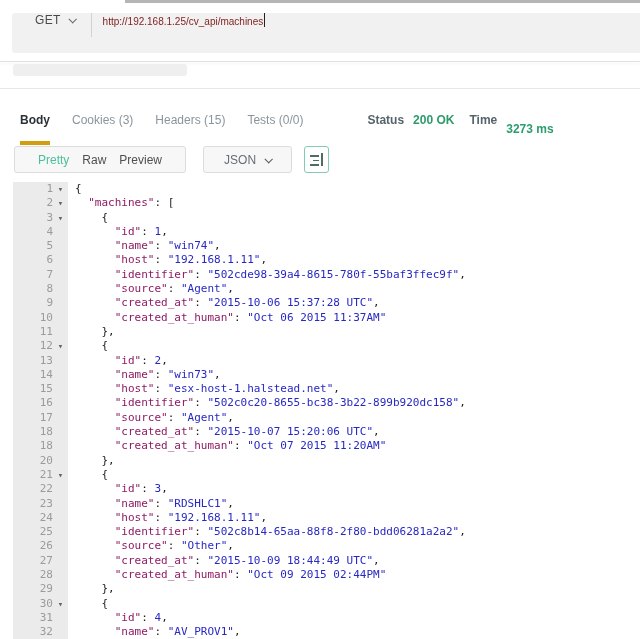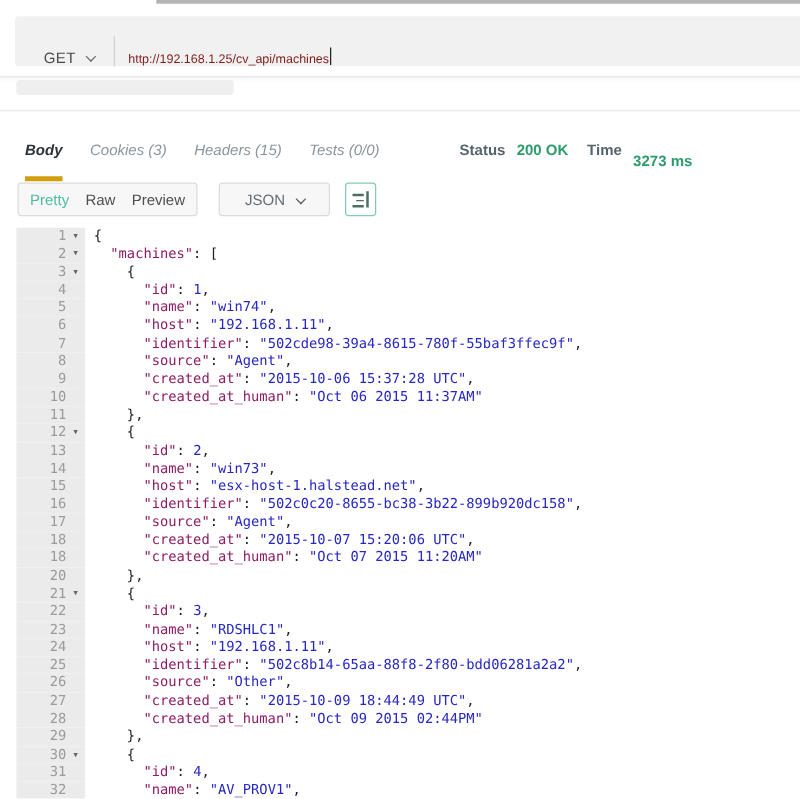--- a/index.html
+++ b/index.html
@@ -8,47 +8,47 @@
     position:relative; width:640px; height:639px; overflow:hidden;
     background:#fff; font-family:"Liberation Sans", sans-serif;
   }
 
   
   .top-strip { position:absolute; top:0; left:125px; right:0; height:3px; background:#b5b5b5; }
 
   
   .url-bar {
     position:absolute; top:13px; left:12px; right:0; height:40px;
-    background:#f1f1f1; border-radius:3px 0 0 3px; display:flex; align-items:flex-end;
+    background:#f1f1f1; border-radius:3px 0 0 3px; display:flex; align-items:flex-start;
   }
   .method { display:flex; align-items:center; gap:8px; padding-left:23px; cursor:pointer; }
   .method-label { font-size:12px; color:#4a4a4a; letter-spacing:.3px; }
   .chev { width:6px; height:6px; border-right:1.6px solid #6a6a6a; border-bottom:1.6px solid #6a6a6a; transform:rotate(45deg) translateY(-1px); }
   .vdiv { width:1px; height:24px; background:#d2d2d2; margin-left:16px; }
   .url-text { margin-left:11px; font-size:10px; color:#7f1d1d; white-space:nowrap; }
   .caret { display:inline-block; width:1px; height:14px; background:#222; vertical-align:-2px; margin-left:1px; }
 
   
   .shadow-line { position:absolute; top:61px; left:0; right:0; height:1px; background:#e2e2e2; box-shadow:0 2px 3px rgba(0,0,0,.06); }
   .stub { position:absolute; top:64px; left:13px; width:174px; height:12px; background:#efefef; border-radius:3px; }
   .rule2 { position:absolute; top:88px; left:0; right:0; height:1px; background:#e7e7e7; }
 
   
   .resp-header { position:absolute; top:104px; left:20px; right:0; display:flex; align-items:baseline; }
-  .tab { font-size:12px; color:#8a959c; padding-bottom:14px; margin-right:22px; cursor:pointer; white-space:nowrap;font-style:italic; }
+  .tab { font-size:12px; color:#8a959c; padding-bottom:14px; margin-right:22px; cursor:pointer; white-space:nowrap; }
   .tab.active { color:#2d3237; font-weight:bold; border-bottom:4px solid #d19e0f; }
   .meta { display:flex; align-items:center; margin-left:42px; font-size:12px; font-weight:bold; white-space:nowrap; }
   .meta-label { color:#56646c; }
   .meta-value { color:#2d9c6c; margin-left:9px; margin-right:15px; }
   .meta-value:last-child { margin-right:0;margin-top:18px; }
 
   
   .toolbar { position:absolute; top:146px; left:14px; display:flex; align-items:center; }
   .view-toggle {
-    display:flex; align-items:center; height:27px; padding:0 9px; gap:13px;
+    display:flex; align-items:center; height:27px; padding:0 23px; gap:13px;
     background:#f7f7f7; border:1px solid #dcdcdc; border-radius:3px;
   }
   .view-item { font-size:12px; color:#4f4f4f; cursor:pointer; }
   .view-item.active { color:#4cbf9e; }
   .format-select {
     display:flex; align-items:center; height:27px; padding:0 20px; gap:9px; margin-left:17px;
     background:#f7f7f7; border:1px solid #dcdcdc; border-radius:3px; cursor:pointer;
   }
   .format-label { font-size:12px; color:#646e74; }
   .format-select .chev { border-color:#5a5a5a; }

